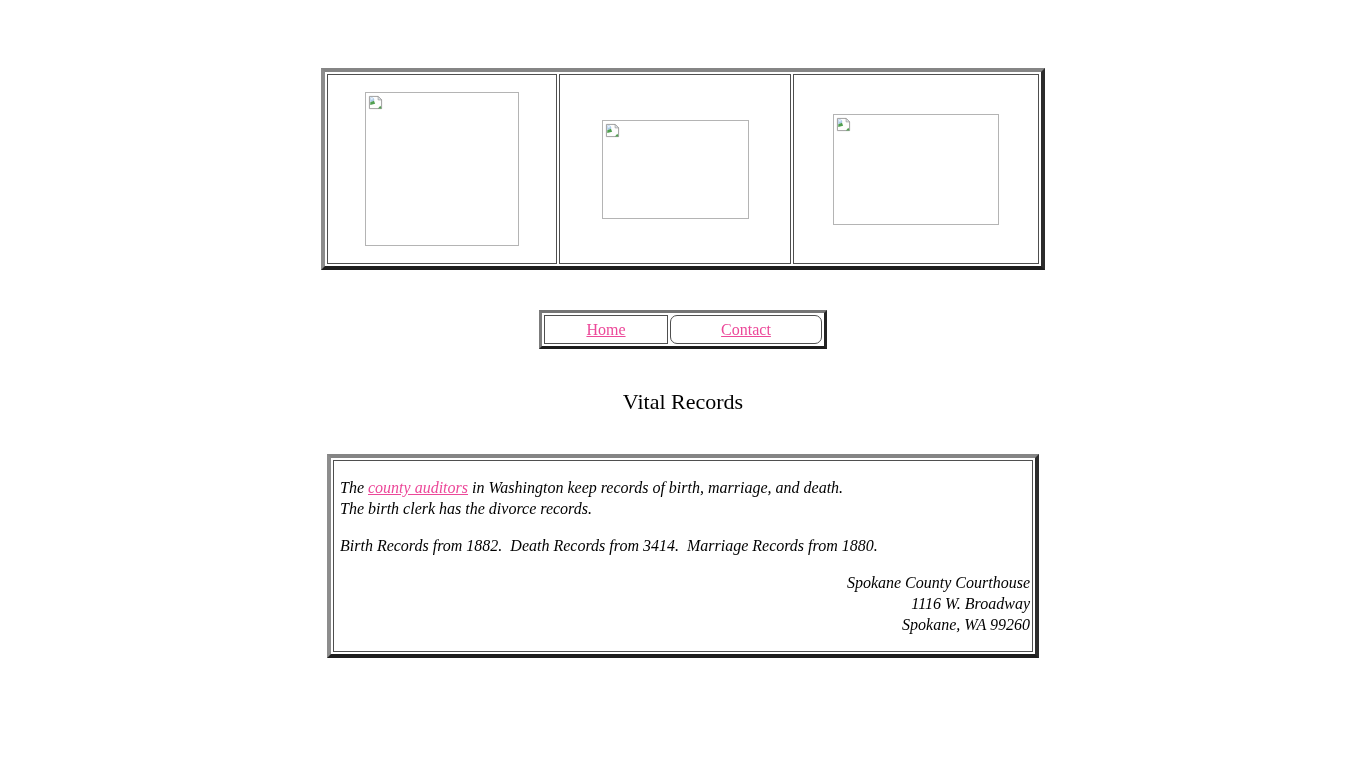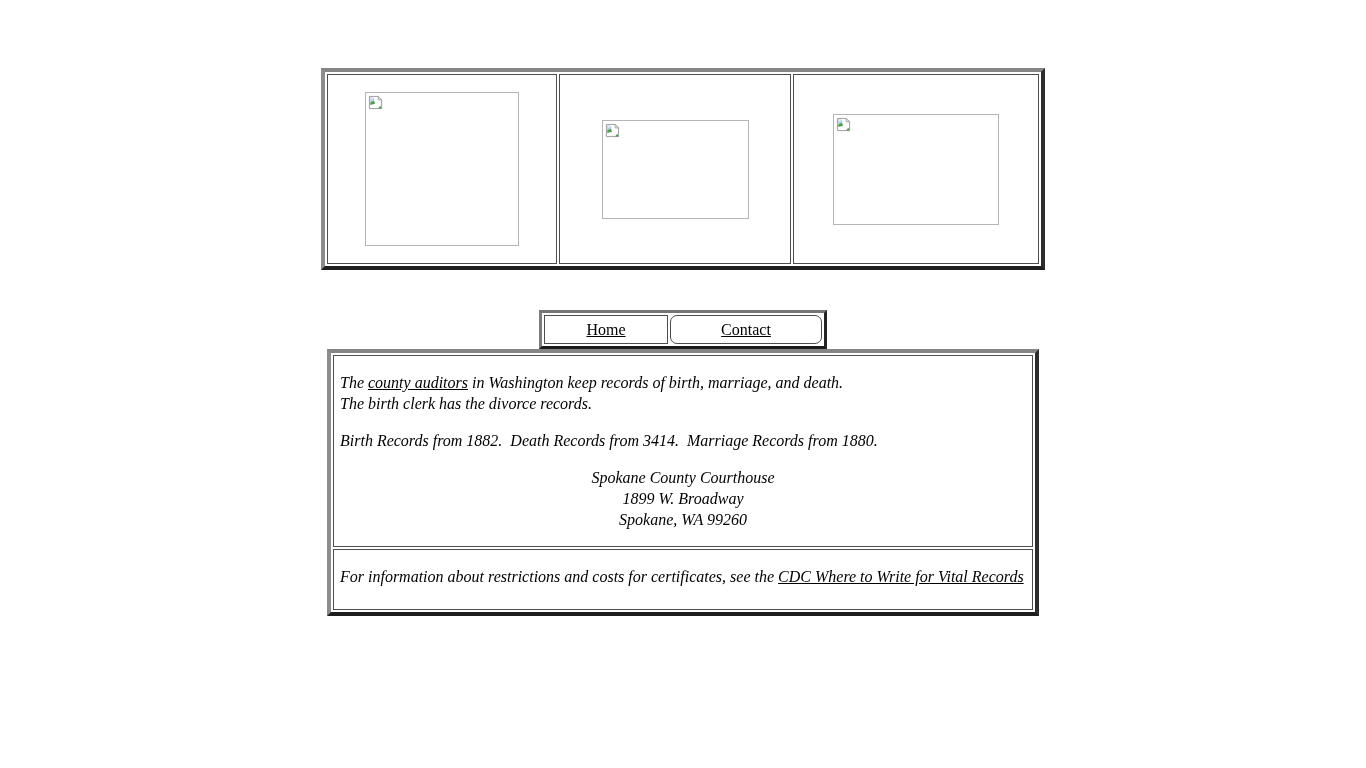--- a/index.html
+++ b/index.html
@@ -50,39 +50,39 @@
   table.nav {
     margin-top: 40px;
     border-top-width: 3px; border-left-width: 3px;
     border-right-width: 3px; border-bottom-width: 3px;
     border-top-color: #757575; border-left-color: #7c7c7c;
     border-right-color: #242424; border-bottom-color: #1c1c1c;
   }
   table.nav td { text-align: center; height: 25px; font-size: 16px; vertical-align: middle; }
   .ncol1 { width: 120px; } .ncol2 { width: 148px; border-radius: 7px; }
 
-  a { color: #000000; text-decoration: underline; }
+  a { color: #ec4899; text-decoration: underline; }
 
   .title {
     margin: 39px 0;
     text-align: center;
     font-size: 22px;
     line-height: 27px;
   }
 
   
   table.main { width: 712px; font-style: italic; }
   table.main td {
     vertical-align: top;
     padding: 0 2px;
     font-size: 16px;
     line-height: 21px;
   }
   table.main p { margin: 16px 0; white-space: pre-wrap; }
-  .addr { text-align: center; }
+  .addr { text-align: right; }
   tr.row2 td { padding-bottom: 6px; }
 </style>
 </head>
 <body>
 
 <div class="page">
 
   <table class="tframe gallery">
     <tbody>
         <tr>
@@ -138,31 +138,27 @@
       <td class="ncol1">
         <a href="#">Home</a>
       </td>
       <td class="ncol2">
         <a href="#">Contact</a>
       </td>
     </tr>
   </tbody>
     </table>
 
+  <div class="title">Vital Records</div>
 
   <table class="tframe main">
     <tbody>
         <tr class="row1">
       <td>
         <p><span> The </span><a href="#">county auditors</a><span> in Washington keep records of birth, marriage, and death.</span><br><span> The birth clerk has the divorce records.</span></p>
         <p> Birth Records from 1882.  Death Records from 3414.  Marriage Records from 1880.</p>
-        <p class="addr"><span>Spokane County Courthouse</span><br><span>1899 W. Broadway</span><br><span>Spokane, WA 99260</span></p>
-      </td>
-    </tr>
-    <tr class="row2">
-      <td>
-        <p><span> For information about restrictions and costs for certificates, see the </span><a href="#">CDC Where to Write for Vital Records</a></p>
+        <p class="addr"><span>Spokane County Courthouse</span><br><span>1116 W. Broadway</span><br><span>Spokane, WA 99260</span></p>
       </td>
     </tr>
   </tbody>
     </table>
 
 </div>
 
 </body></html>

